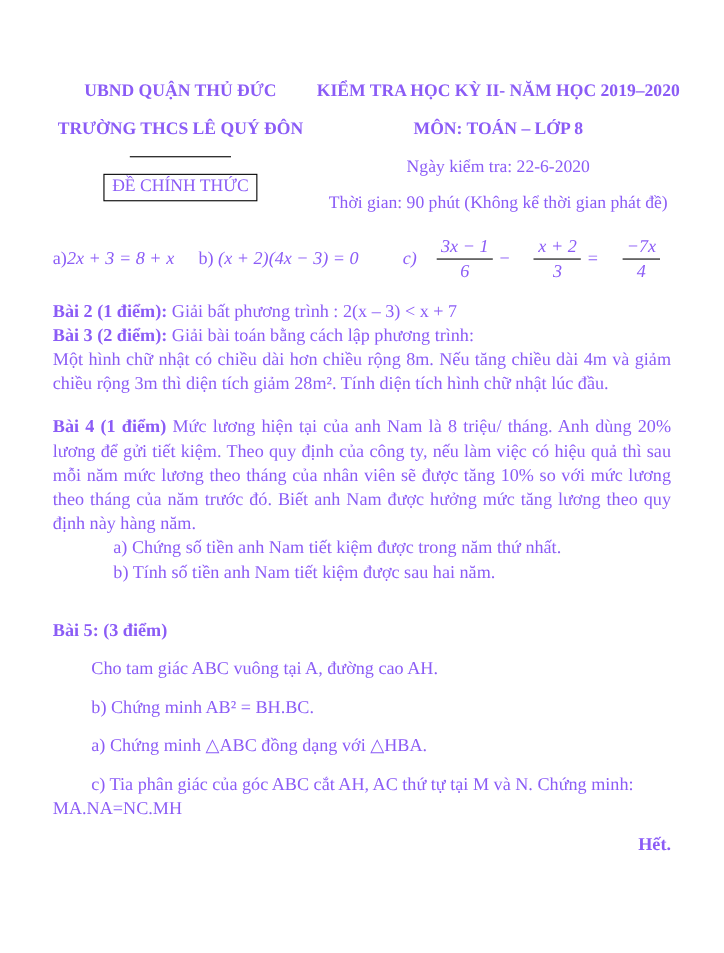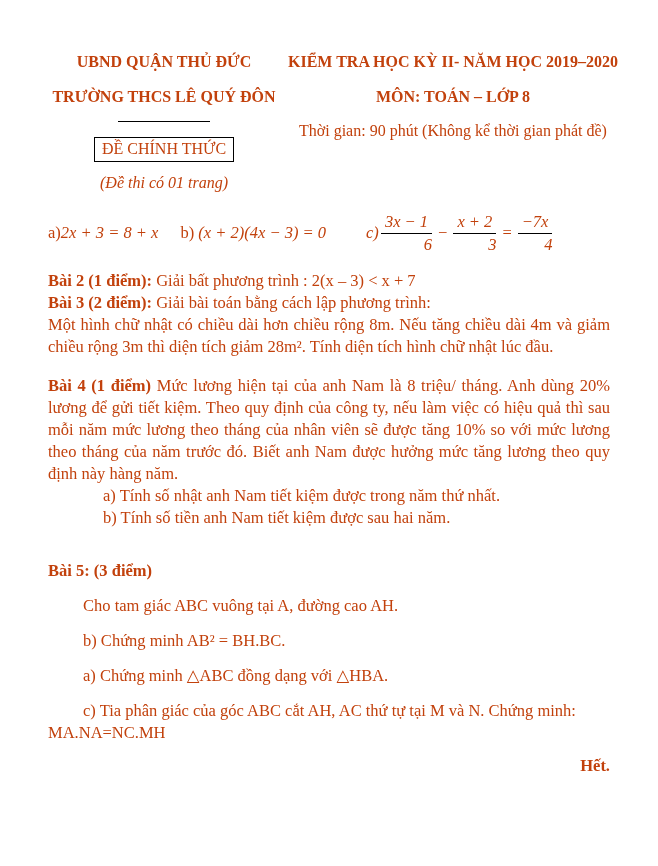--- a/index.html
+++ b/index.html
@@ -2,23 +2,23 @@
 <html lang="vi"><head>
 <meta charset="utf-8">
 <style>
   html, body { margin: 0; padding: 0; background: #ffffff; }
   .page {
     position: relative;
     width: 658px;
     height: 866px;
     box-sizing: border-box;
     background: #ffffff;
-    padding: 52px 48px 0 48px;
+    padding: 73px 48px 0 48px;
     font-family: "Liberation Serif", "DejaVu Serif", serif;
-    color: #c2410c;
+    color: #8b5cf6;
     font-size: 16.5px;
     line-height: 22px;
     overflow: hidden;
   }
   .b { font-weight: bold; }
   .u { text-decoration: underline; }
   .nowrap { white-space: nowrap; }
 
   
   .header { display: grid; grid-template-columns: 232px 1fr; column-gap: 8px; margin-bottom: 16px; }
@@ -43,21 +43,21 @@
   p { margin: 0; }
   .just { text-align: justify; }
   .prob { margin: 0; }
   .prob-b1 { margin-bottom: 13px; }
   .eq-row { display: flex; align-items: center; margin-top: 9px; min-height: 48px; }
   .eq-item { display: inline-flex; align-items: center; }
   .eq-a { margin-right: 22px; }
   .eq-b { margin-right: 40px; }
   .math { font-style: italic; }
   .eq-label { font-style: italic; margin-right: 2px; }
-  .frac { display: inline-block; text-align: right; vertical-align: middle; line-height: 1.05; }
+  .frac { display: inline-block; text-align: center; vertical-align: middle; line-height: 1.05; margin-left: 16px; }
   .frac .num { display: block; padding: 0 4px 2px 4px; border-bottom: 1.4px solid #000; }
   .frac .den { display: block; padding-top: 2px; }
   .frac-op { margin: 0 6px; }
   .prob-b2 { }
   .prob-b3 { margin-bottom: 17px; }
   .prob-b4 { margin-bottom: 31px; }
   .indent55 { padding-left: 55px; }
   .indent35 { padding-left: 35px; }
   .b5-line { margin-bottom: 13px; }
   .footer-het { text-align: right; font-weight: bold; margin-top: 11px; }
@@ -68,25 +68,25 @@
 <div class="page">
 
   <div class="header">
     <div class="h-left">
       <div class="h-line org1 nowrap">UBND QUẬN THỦ ĐỨC</div>
       <div class="h-line org2 nowrap">TRƯỜNG THCS LÊ QUÝ ĐÔN</div>
       <hr class="h-rule">
       <div>
         <span class="exam-box h-line nowrap">ĐỀ CHÍNH THỨC</span>
       </div>
-      <div class="h-line pages-note nowrap">(Đề thi có 01 trang)</div>
     </div>
     <div class="h-right">
       <div class="h-line title nowrap">KIỂM TRA HỌC KỲ II- NĂM HỌC 2019–2020</div>
       <div class="h-line subject nowrap">MÔN: TOÁN – LỚP 8</div>
+      <div class="h-line date nowrap">Ngày kiểm tra: 22-6-2020</div>
       <div class="h-line duration nowrap">Thời gian: 90 phút (Không kể thời gian phát đề)</div>
     </div>
   </div>
 
   <div class="prob prob-b1">
     <div class="eq-row">
       <span class="eq-item eq-a">
         <span>a)</span>
           <span class="math">2x + 3 = 8 + x</span>
       </span>
@@ -126,21 +126,21 @@
       <span>Giải bài toán bằng cách lập phương trình:</span>
     </p>
     <p class="just">Một hình chữ nhật có chiều dài hơn chiều rộng 8m. Nếu tăng chiều dài 4m và giảm chiều rộng 3m thì diện tích giảm 28m². Tính diện tích hình chữ nhật lúc đầu.</p>
   </div>
 
   <div class="prob prob-b4">
     <p class="just">
       <span class="b">Bài 4 (1 điểm)</span>
       <span>Mức lương hiện tại của anh Nam là 8 triệu/ tháng. Anh dùng 20% lương để gửi tiết kiệm. Theo quy định của công ty, nếu làm việc có hiệu quả thì sau mỗi năm mức lương theo tháng của nhân viên sẽ được tăng 10% so với mức lương theo tháng của năm trước đó. Biết anh Nam được hưởng mức tăng lương theo quy định này hàng năm.</span>
     </p>
-    <p class="indent55">a) Tính số nhật anh Nam tiết kiệm được trong năm thứ nhất.</p>
+    <p class="indent55">a) Chứng số tiền anh Nam tiết kiệm được trong năm thứ nhất.</p>
     <p class="indent55">b) Tính số tiền anh Nam tiết kiệm được sau hai năm.</p>
   </div>
 
   <div class="prob">
     <p class="b b5-line">Bài 5: (3 điểm)</p>
     <p class="indent35 b5-line">Cho tam giác ABC vuông tại A, đường cao AH.</p>
     <p class="indent35 b5-line">b) Chứng minh AB² = BH.BC.</p>
     <p class="indent35 b5-line">a) Chứng minh △ABC đồng dạng với △HBA.</p>
     <p class="indent35">c) Tia phân giác của góc ABC cắt AH, AC thứ tự tại M và N. Chứng minh:</p>
     <p>MA.NA=NC.MH</p>

